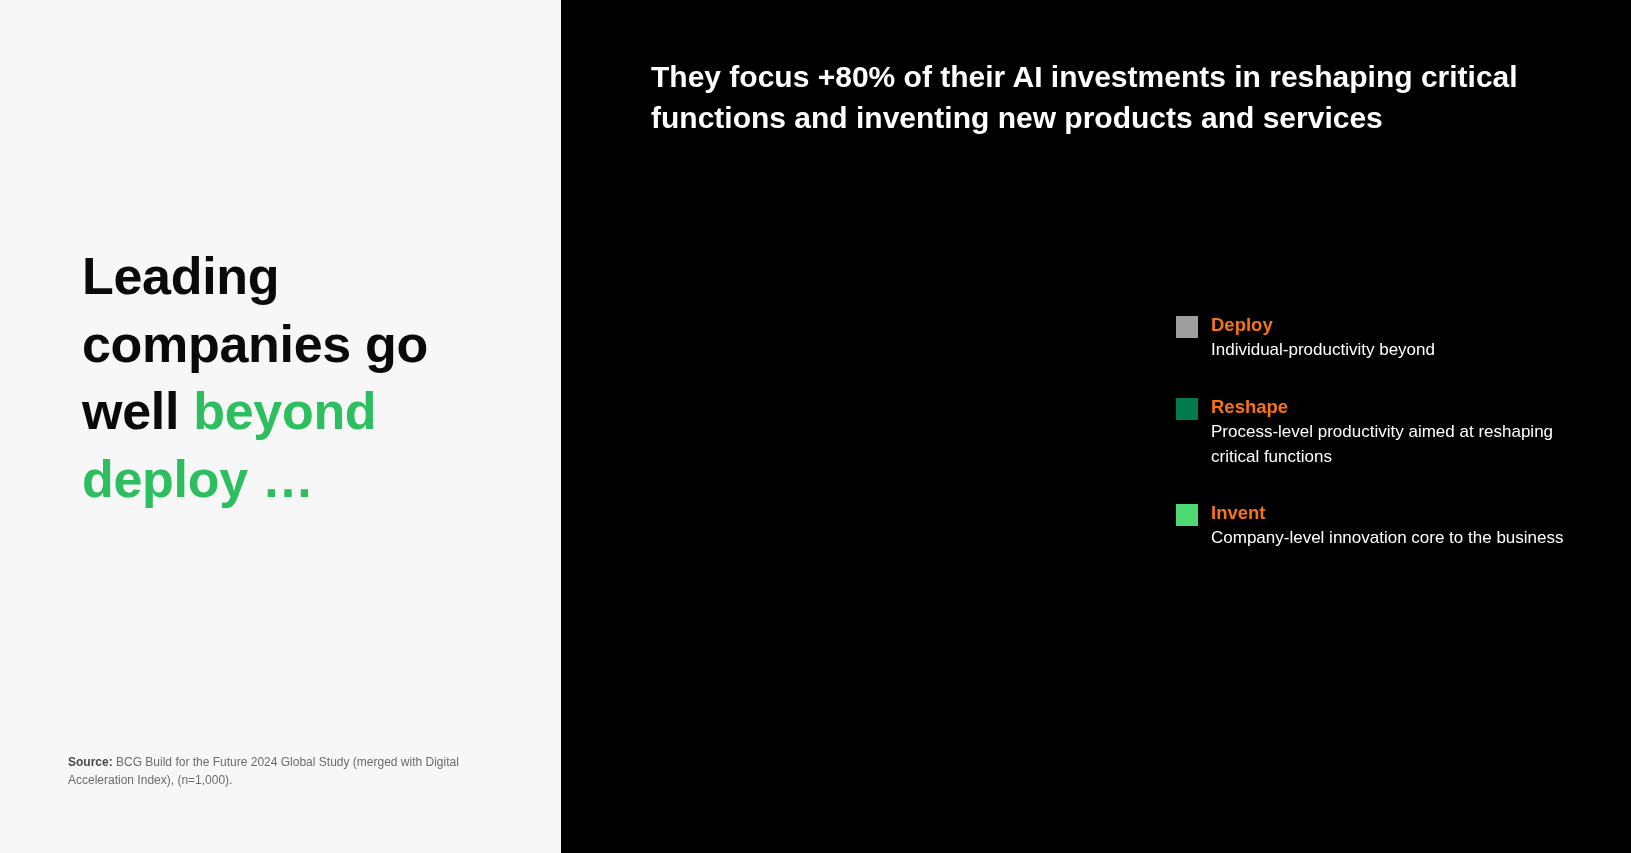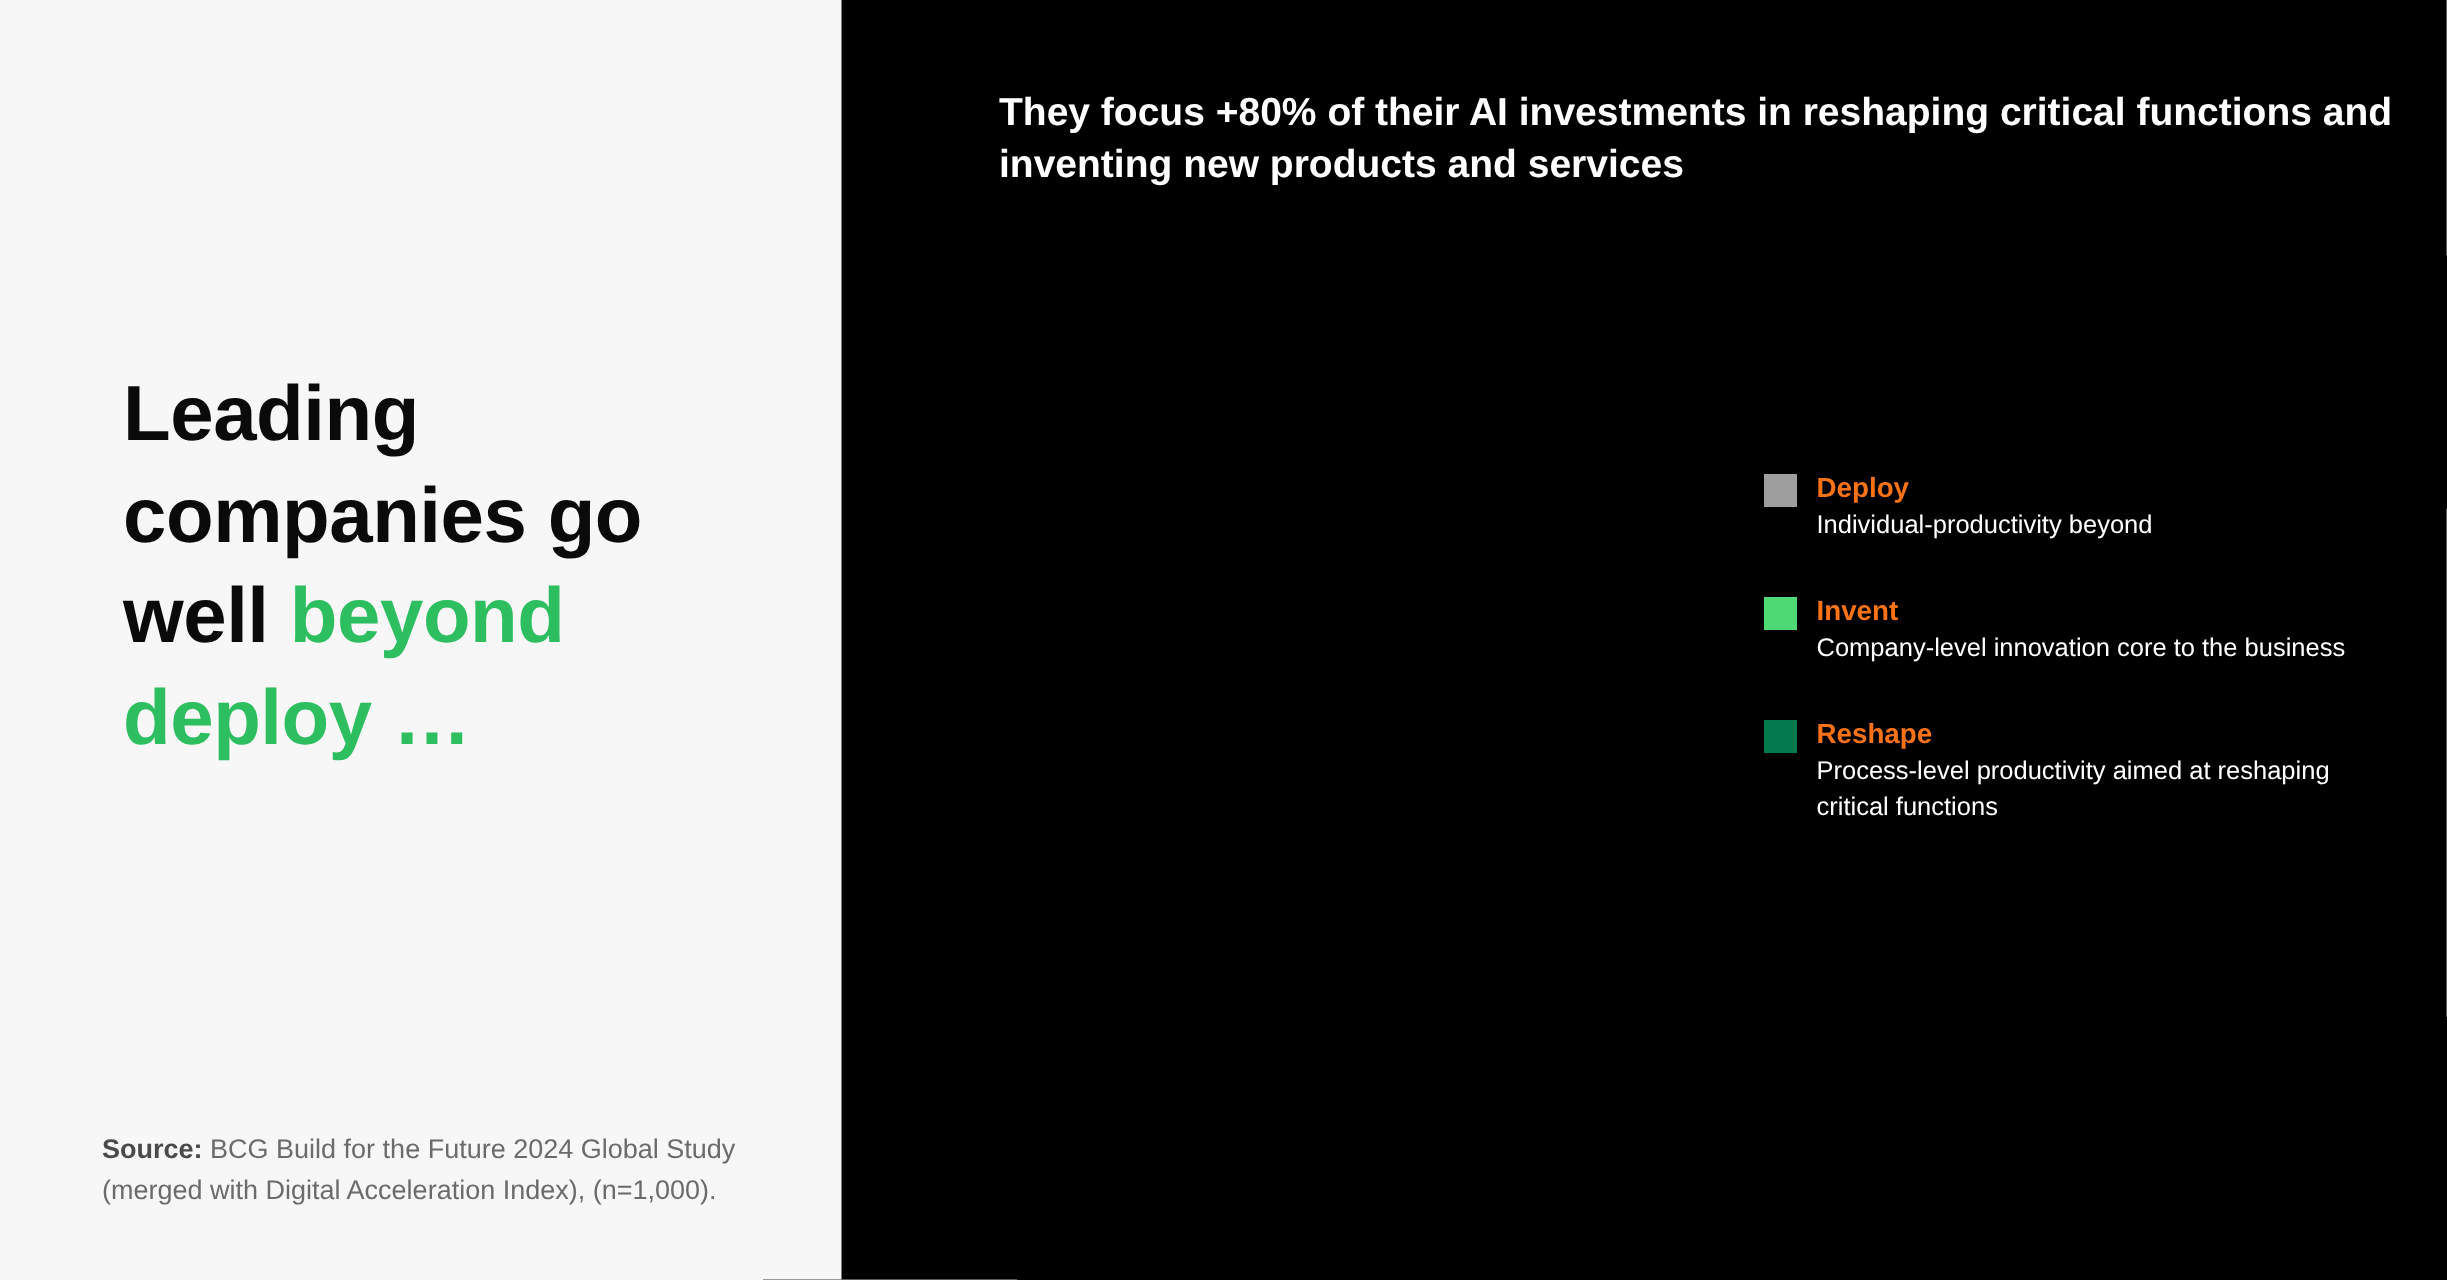--- a/index.html
+++ b/index.html
@@ -39,46 +39,45 @@
     letter-spacing: -0.3px;
   }
   .headline .accent {
     color: #2dbe60;
   }
   .source {
     position: absolute;
     left: 68px;
     top: 753px;
     width: 430px;
-    font-size: 18px;
+    font-size: 12px;
     line-height: 1.5;
     color: #6b6b6b;
   }
   .source .source-label {
     font-weight: bold;
     color: #4a4a4a;
   }
   
   .right-panel {
     position: relative;
     width: 1070px;
     height: 853px;
     background: #000000;
     flex: 0 0 1070px;
   }
   .chart-title {
     position: absolute;
     left: 90px;
     top: 57px;
     width: 930px;
-    font-size: 26px;
+    font-size: 30px;
     line-height: 1.35;
     font-weight: bold;
     color: #ffffff;
-    margin-left: 15px;
   }
   .donut-wrap {
     position: absolute;
     left: 0px;
     top: 140px;
     width: 640px;
     height: 640px;
   }
   .donut-svg {
     display: block;
@@ -153,30 +152,30 @@
 
       <div class="legend-item">
         <span class="legend-swatch" style="background:#9e9e9e;"></span>
         <span class="legend-text">
           <span class="legend-title">Deploy</span>
           <span class="legend-desc">Individual-productivity beyond</span>
         </span>
       </div>
 
       <div class="legend-item">
+        <span class="legend-swatch" style="background:#03794e;"></span>
+        <span class="legend-text">
+          <span class="legend-title">Reshape</span>
+          <span class="legend-desc">Process-level productivity aimed at reshaping critical functions</span>
+        </span>
+      </div>
+
+      <div class="legend-item">
         <span class="legend-swatch" style="background:#4fd975;"></span>
         <span class="legend-text">
           <span class="legend-title">Invent</span>
           <span class="legend-desc">Company-level innovation core to the business</span>
-        </span>
-      </div>
-
-      <div class="legend-item">
-        <span class="legend-swatch" style="background:#03794e;"></span>
-        <span class="legend-text">
-          <span class="legend-title">Reshape</span>
-          <span class="legend-desc">Process-level productivity aimed at reshaping critical functions</span>
         </span>
       </div>
 
     </div>
   </div>
 </div>
 
 </body></html>

